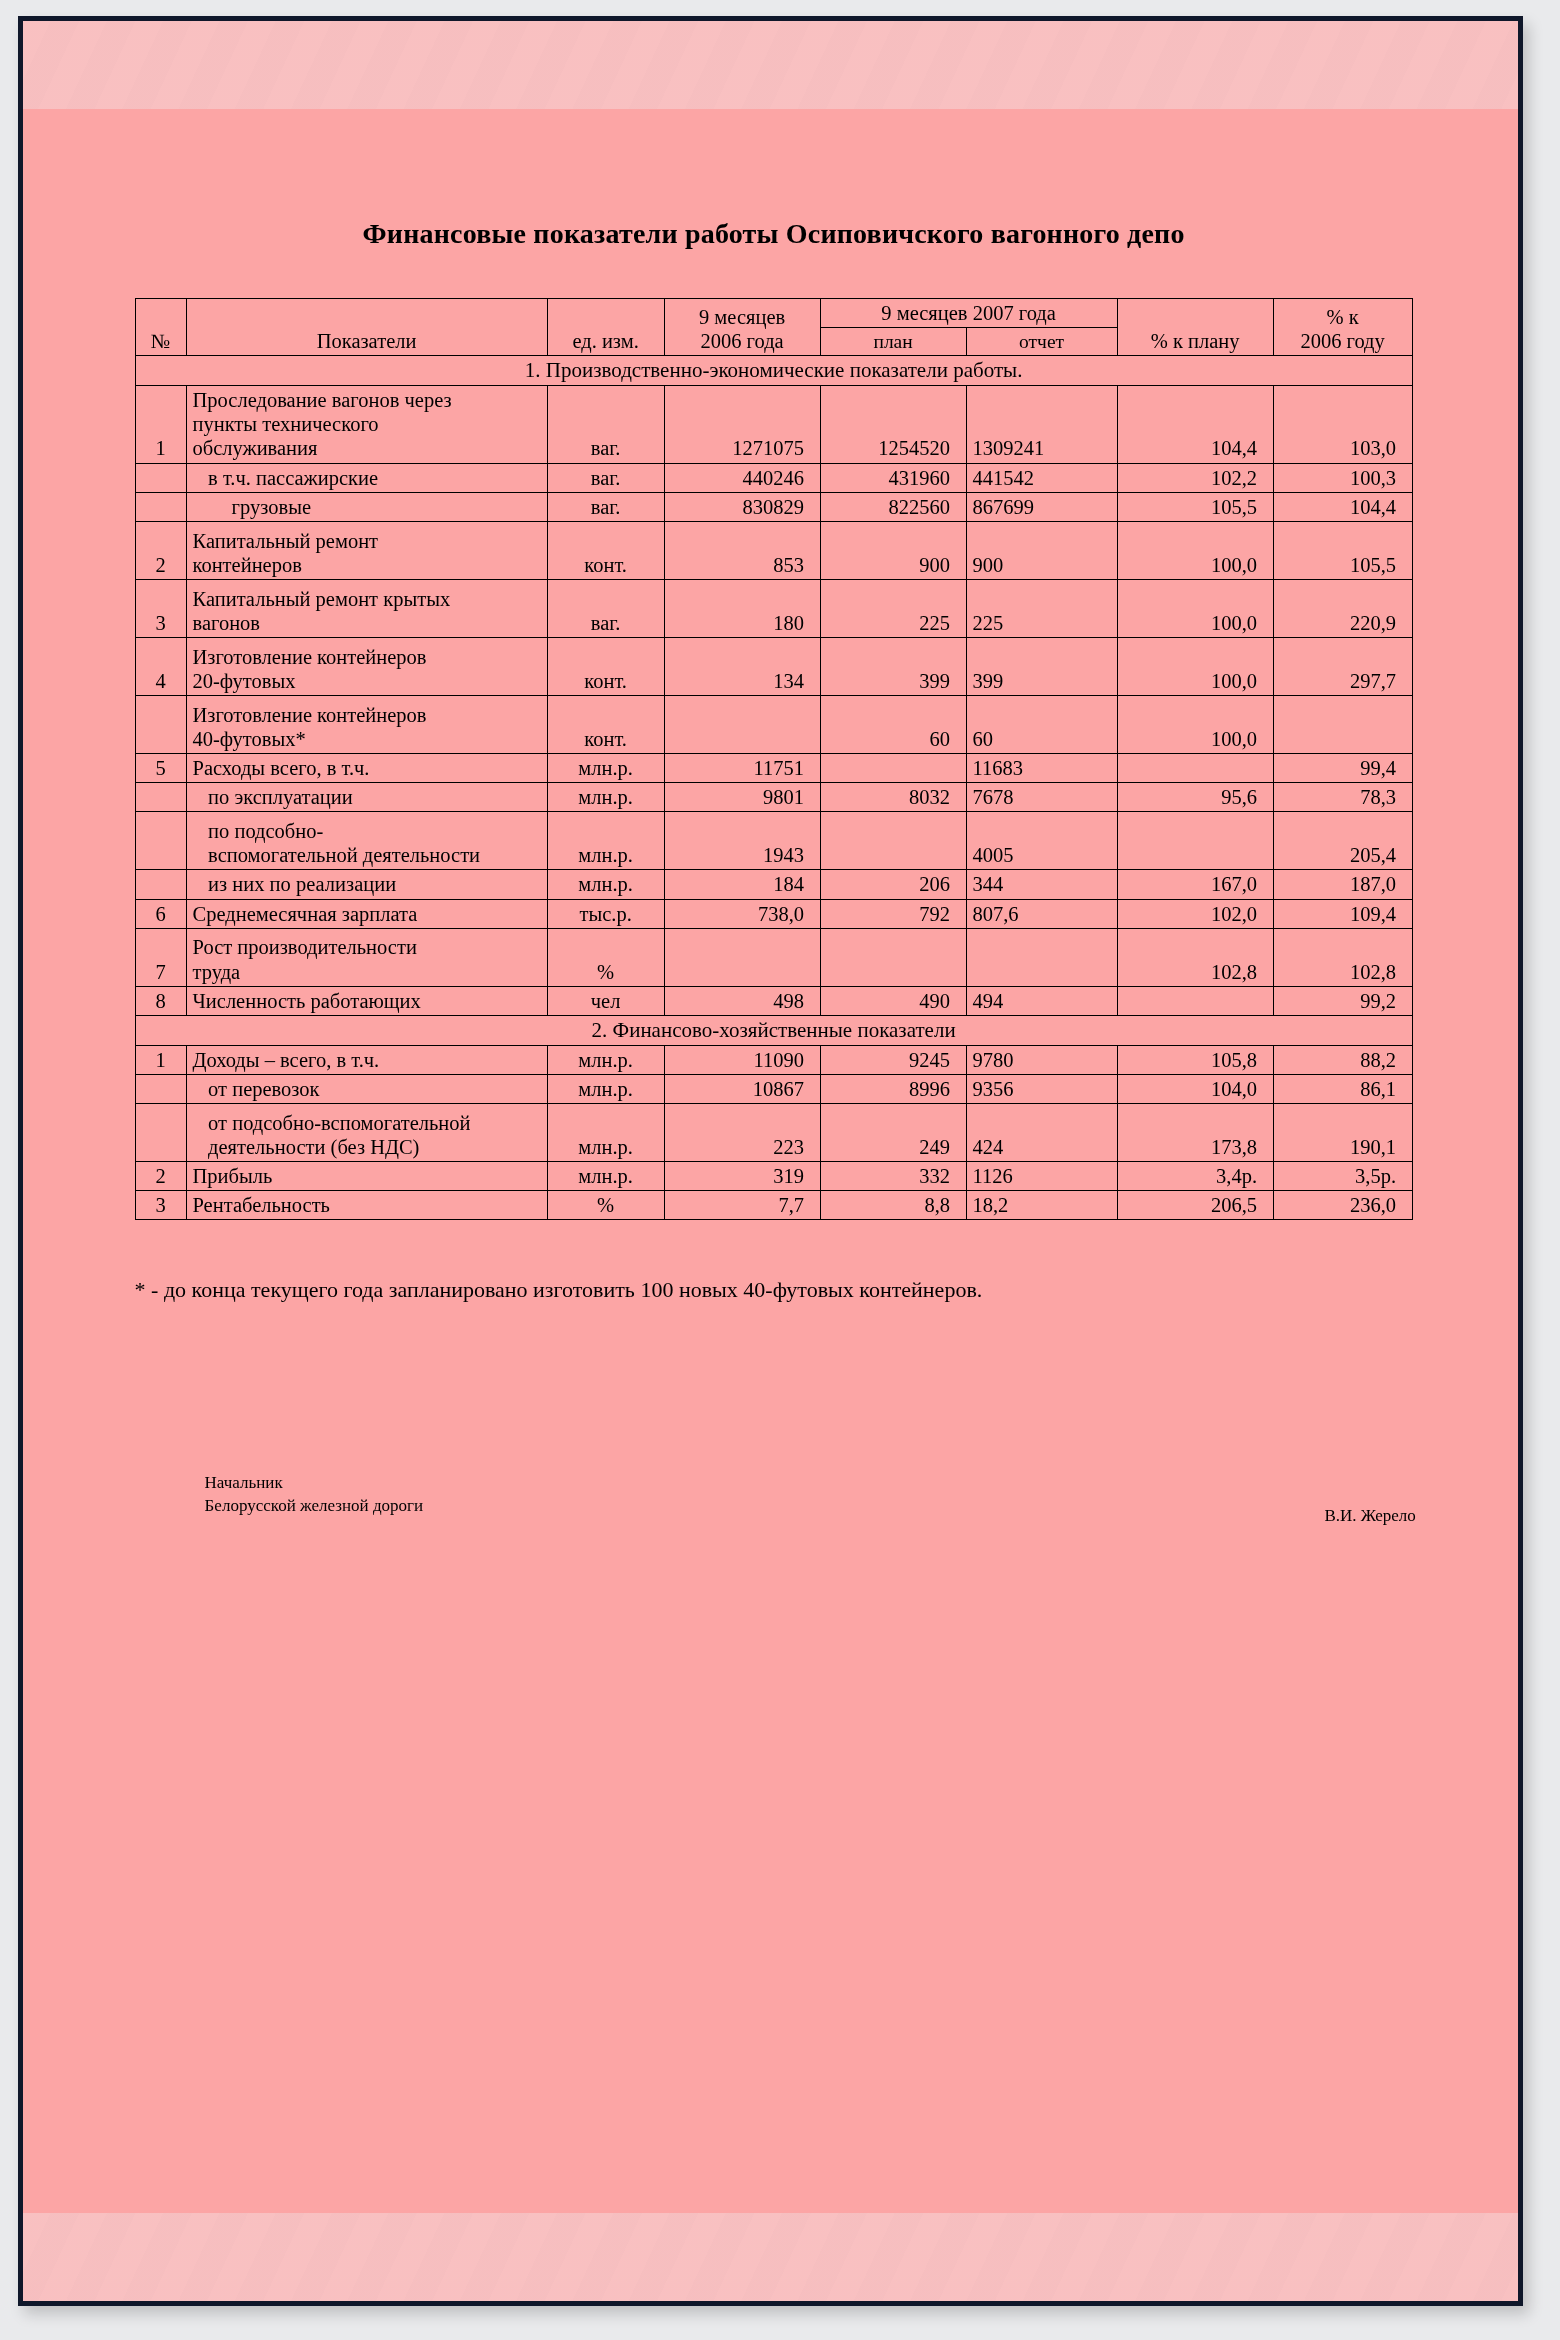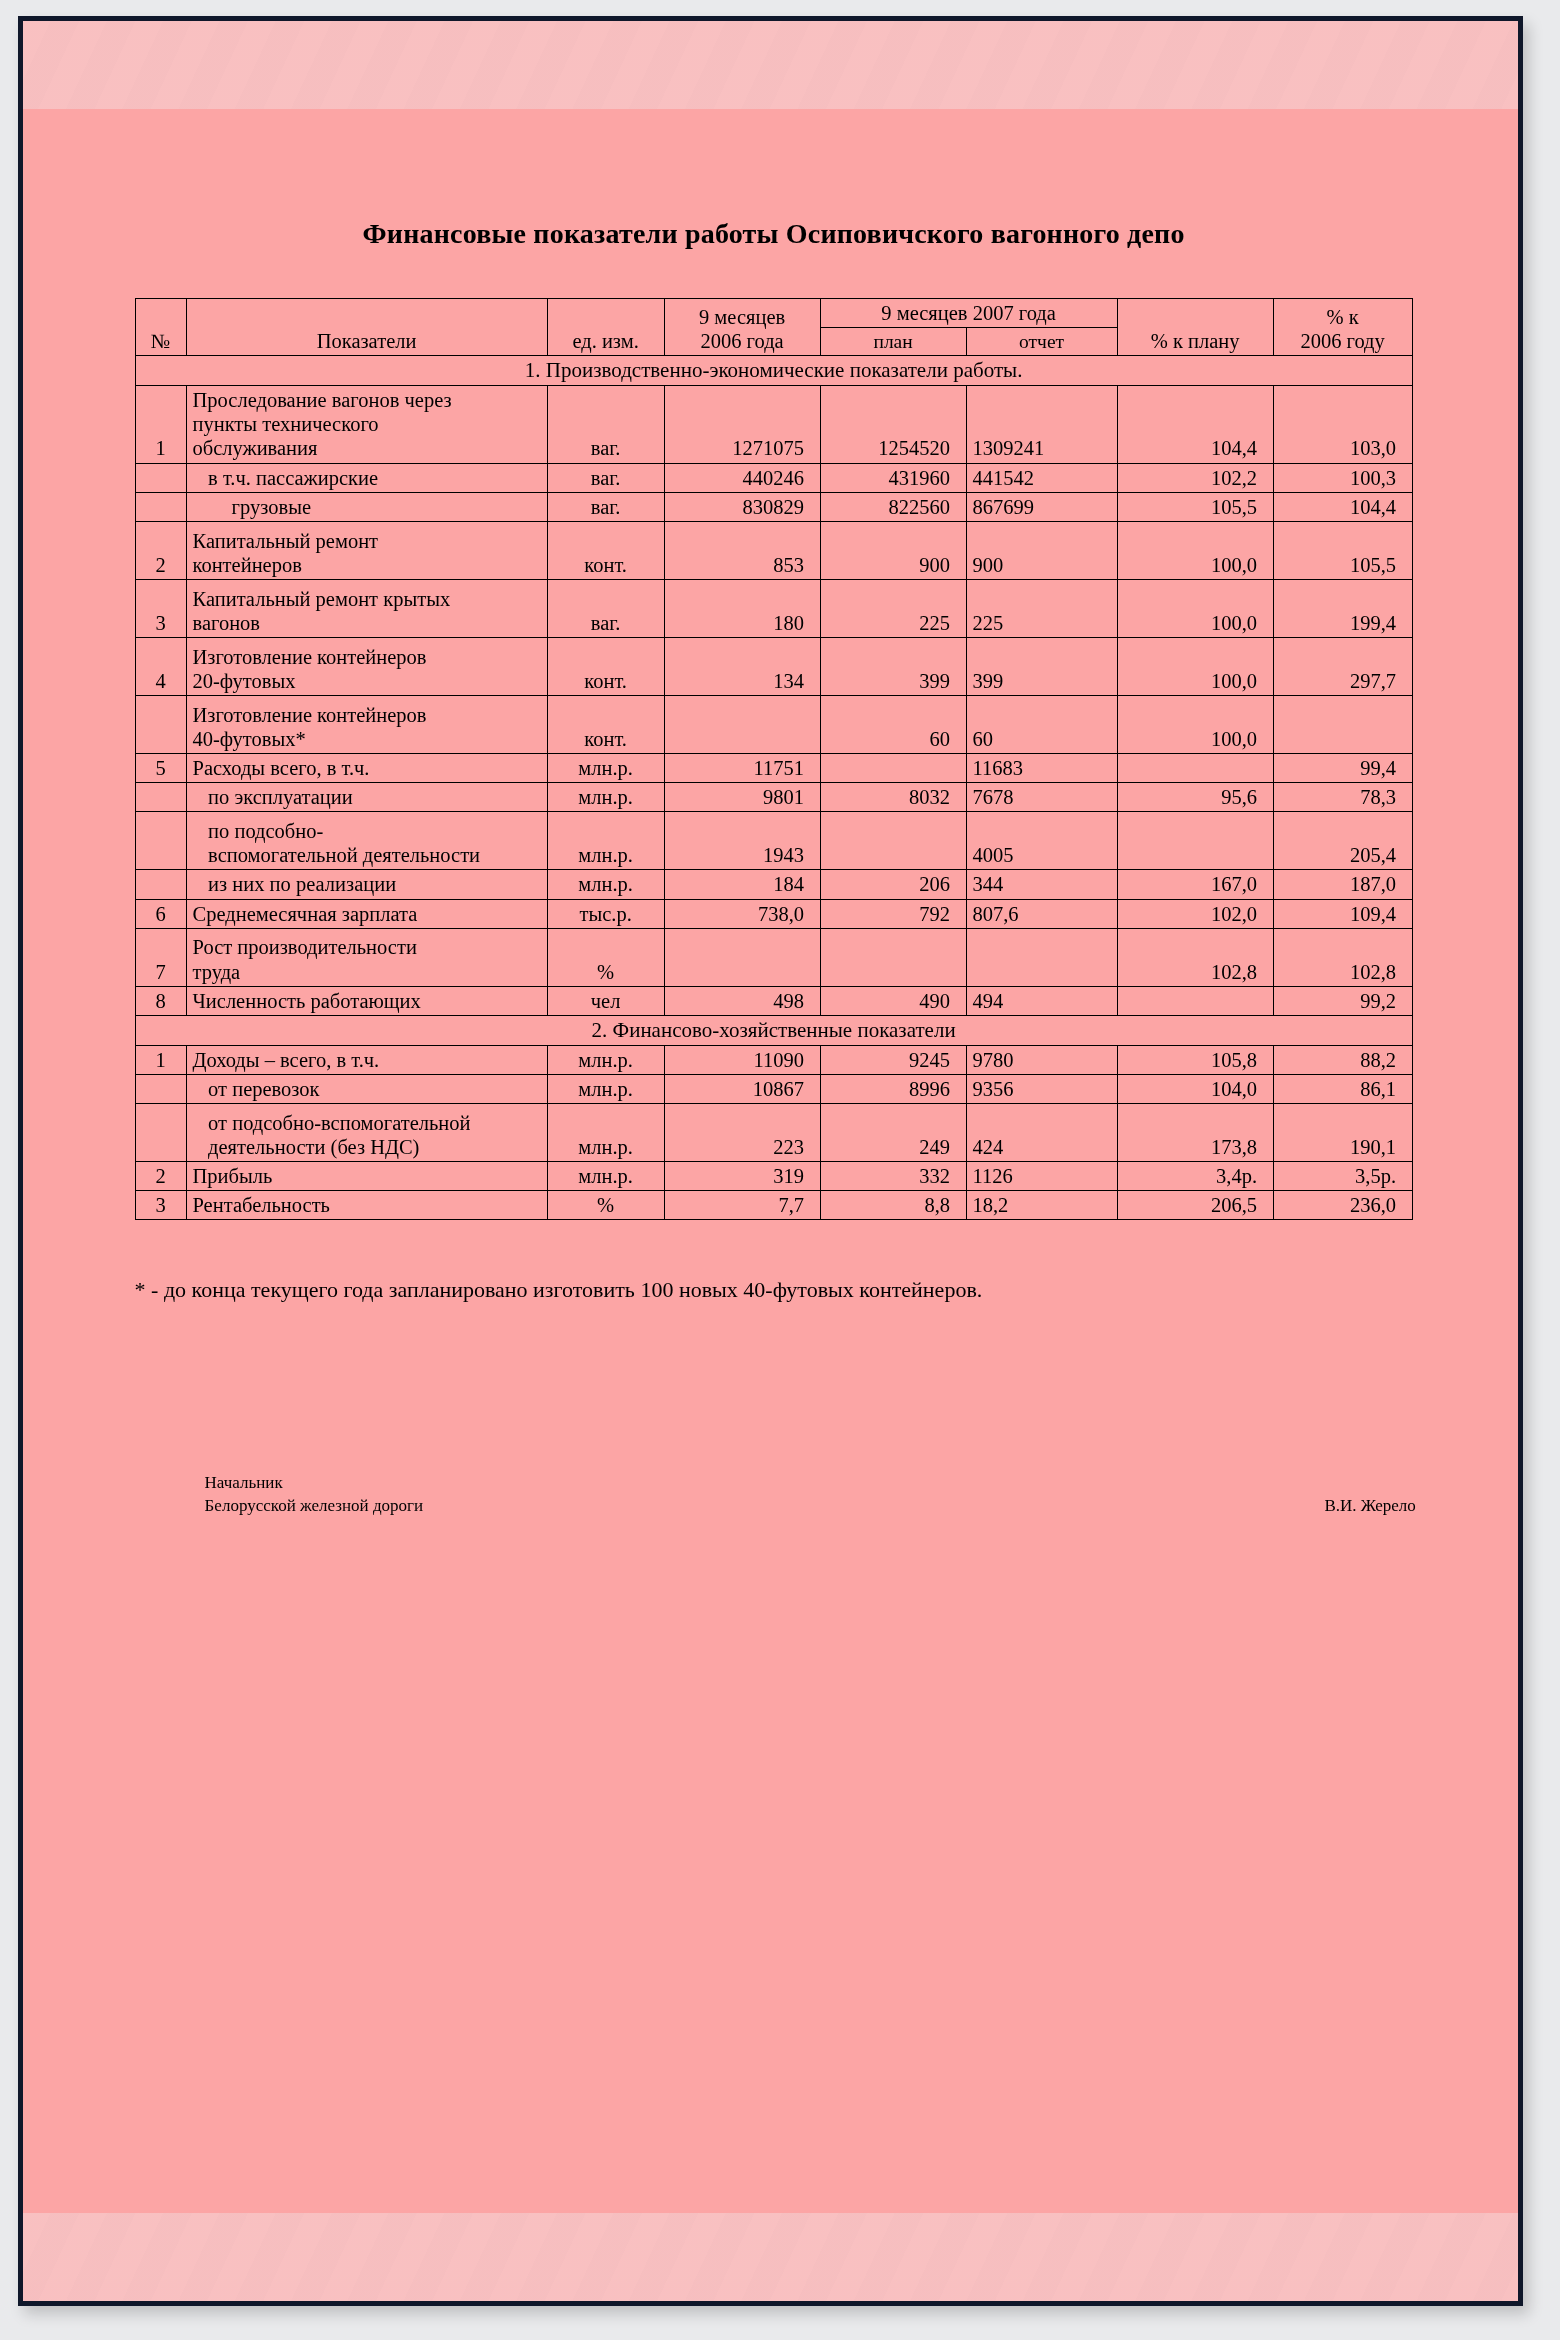--- a/index.html
+++ b/index.html
@@ -126,21 +126,21 @@
   .signature {
     margin-top: 166px;
     margin-left: 70px;
     width: 1219px;
     font-size: 17px;
     line-height: 1.32;
     position: relative;
     height: 88px;
   }
   .sig-left { position: absolute; left: 0; top: 0; }
-  .sig-right { position: absolute; right: 7.8px; top: 23px; }
+  .sig-right { position: absolute; right: 7.8px; top: 33px; }
 </style>
 </head>
 <body>
 
 <div id="page-wrap">
   <div id="paper">
     <div class="wm-band wm-top"></div>
     <div class="wm-band wm-bottom"></div>
 
     <div class="content">
@@ -226,21 +226,21 @@
               <td class="c-p2006">105,5</td>
             </tr>
             <tr class=" tall">
               <td class="c-num">3</td>
               <td class="c-name cell-multiline"><span>Капитальный ремонт крытых</span><br><span>вагонов</span></td>
               <td class="c-unit">ваг.</td>
               <td class="c-2006">180</td>
               <td class="c-plan">225</td>
               <td class="c-fact">225</td>
               <td class="c-pplan">100,0</td>
-              <td class="c-p2006">199,4</td>
+              <td class="c-p2006">220,9</td>
             </tr>
             <tr class=" tall">
               <td class="c-num">4</td>
               <td class="c-name cell-multiline"><span>Изготовление контейнеров</span><br><span>20-футовых</span></td>
               <td class="c-unit">конт.</td>
               <td class="c-2006">134</td>
               <td class="c-plan">399</td>
               <td class="c-fact">399</td>
               <td class="c-pplan">100,0</td>
               <td class="c-p2006">297,7</td>

